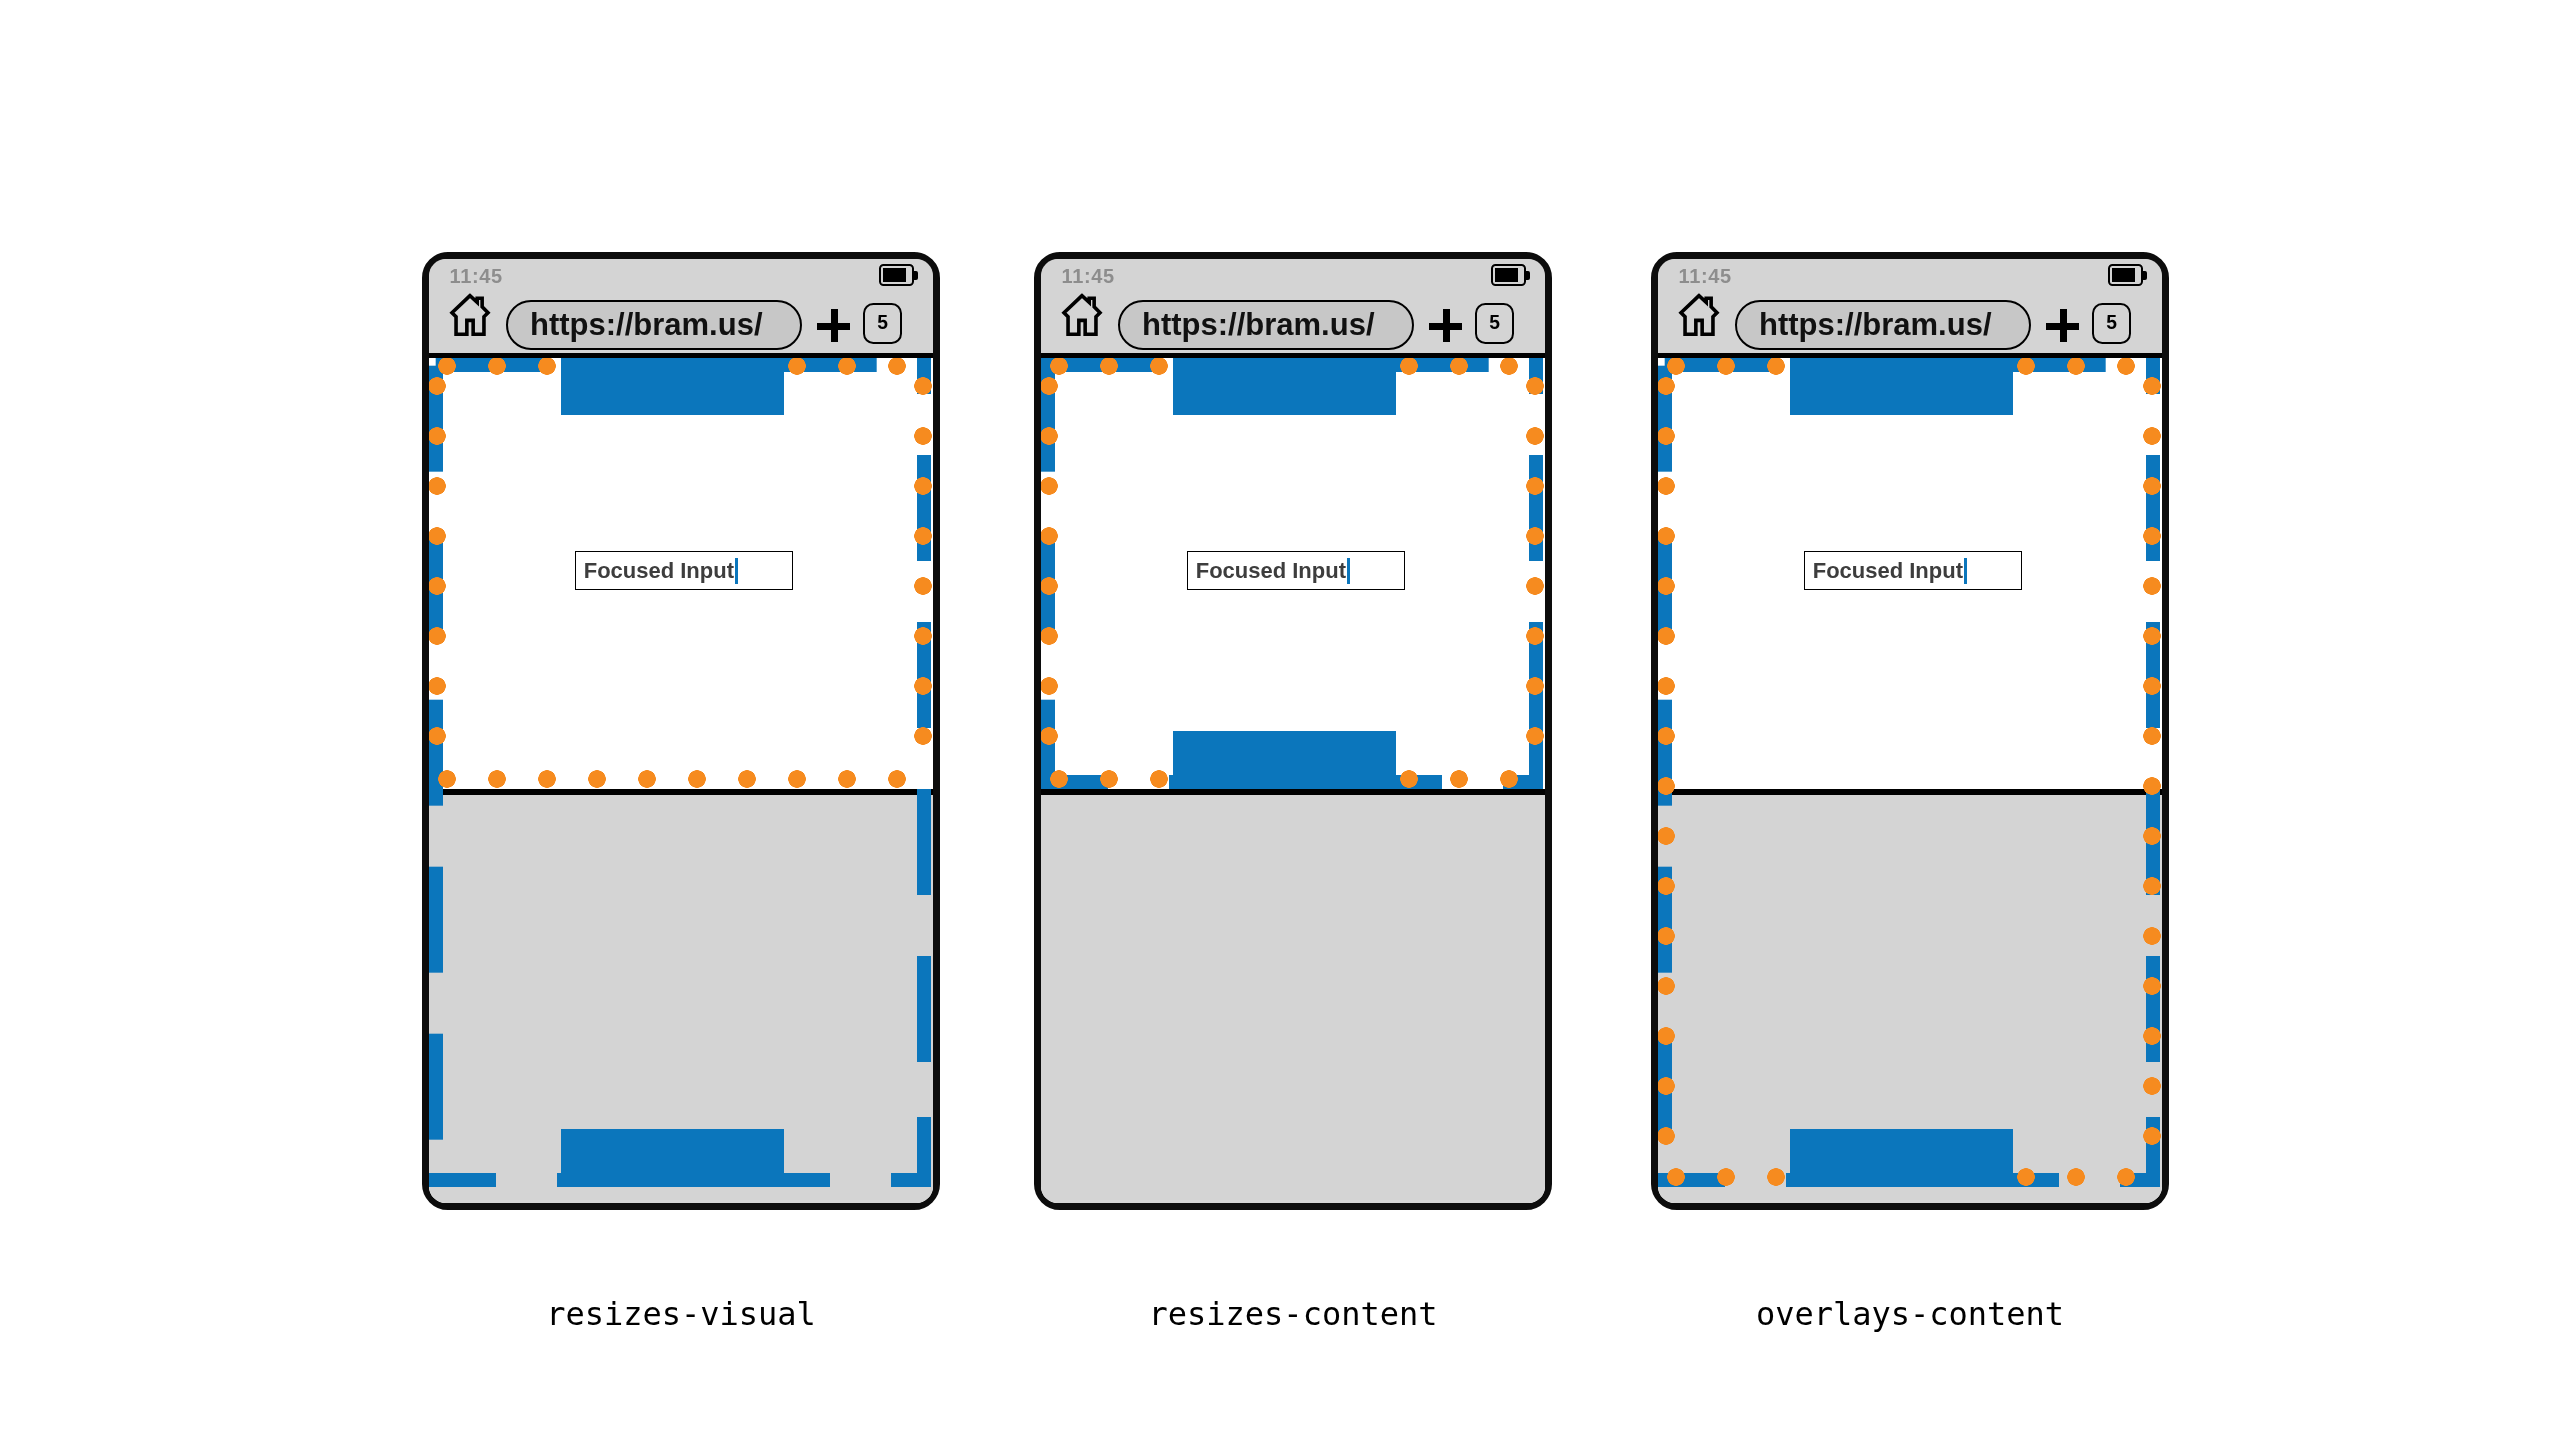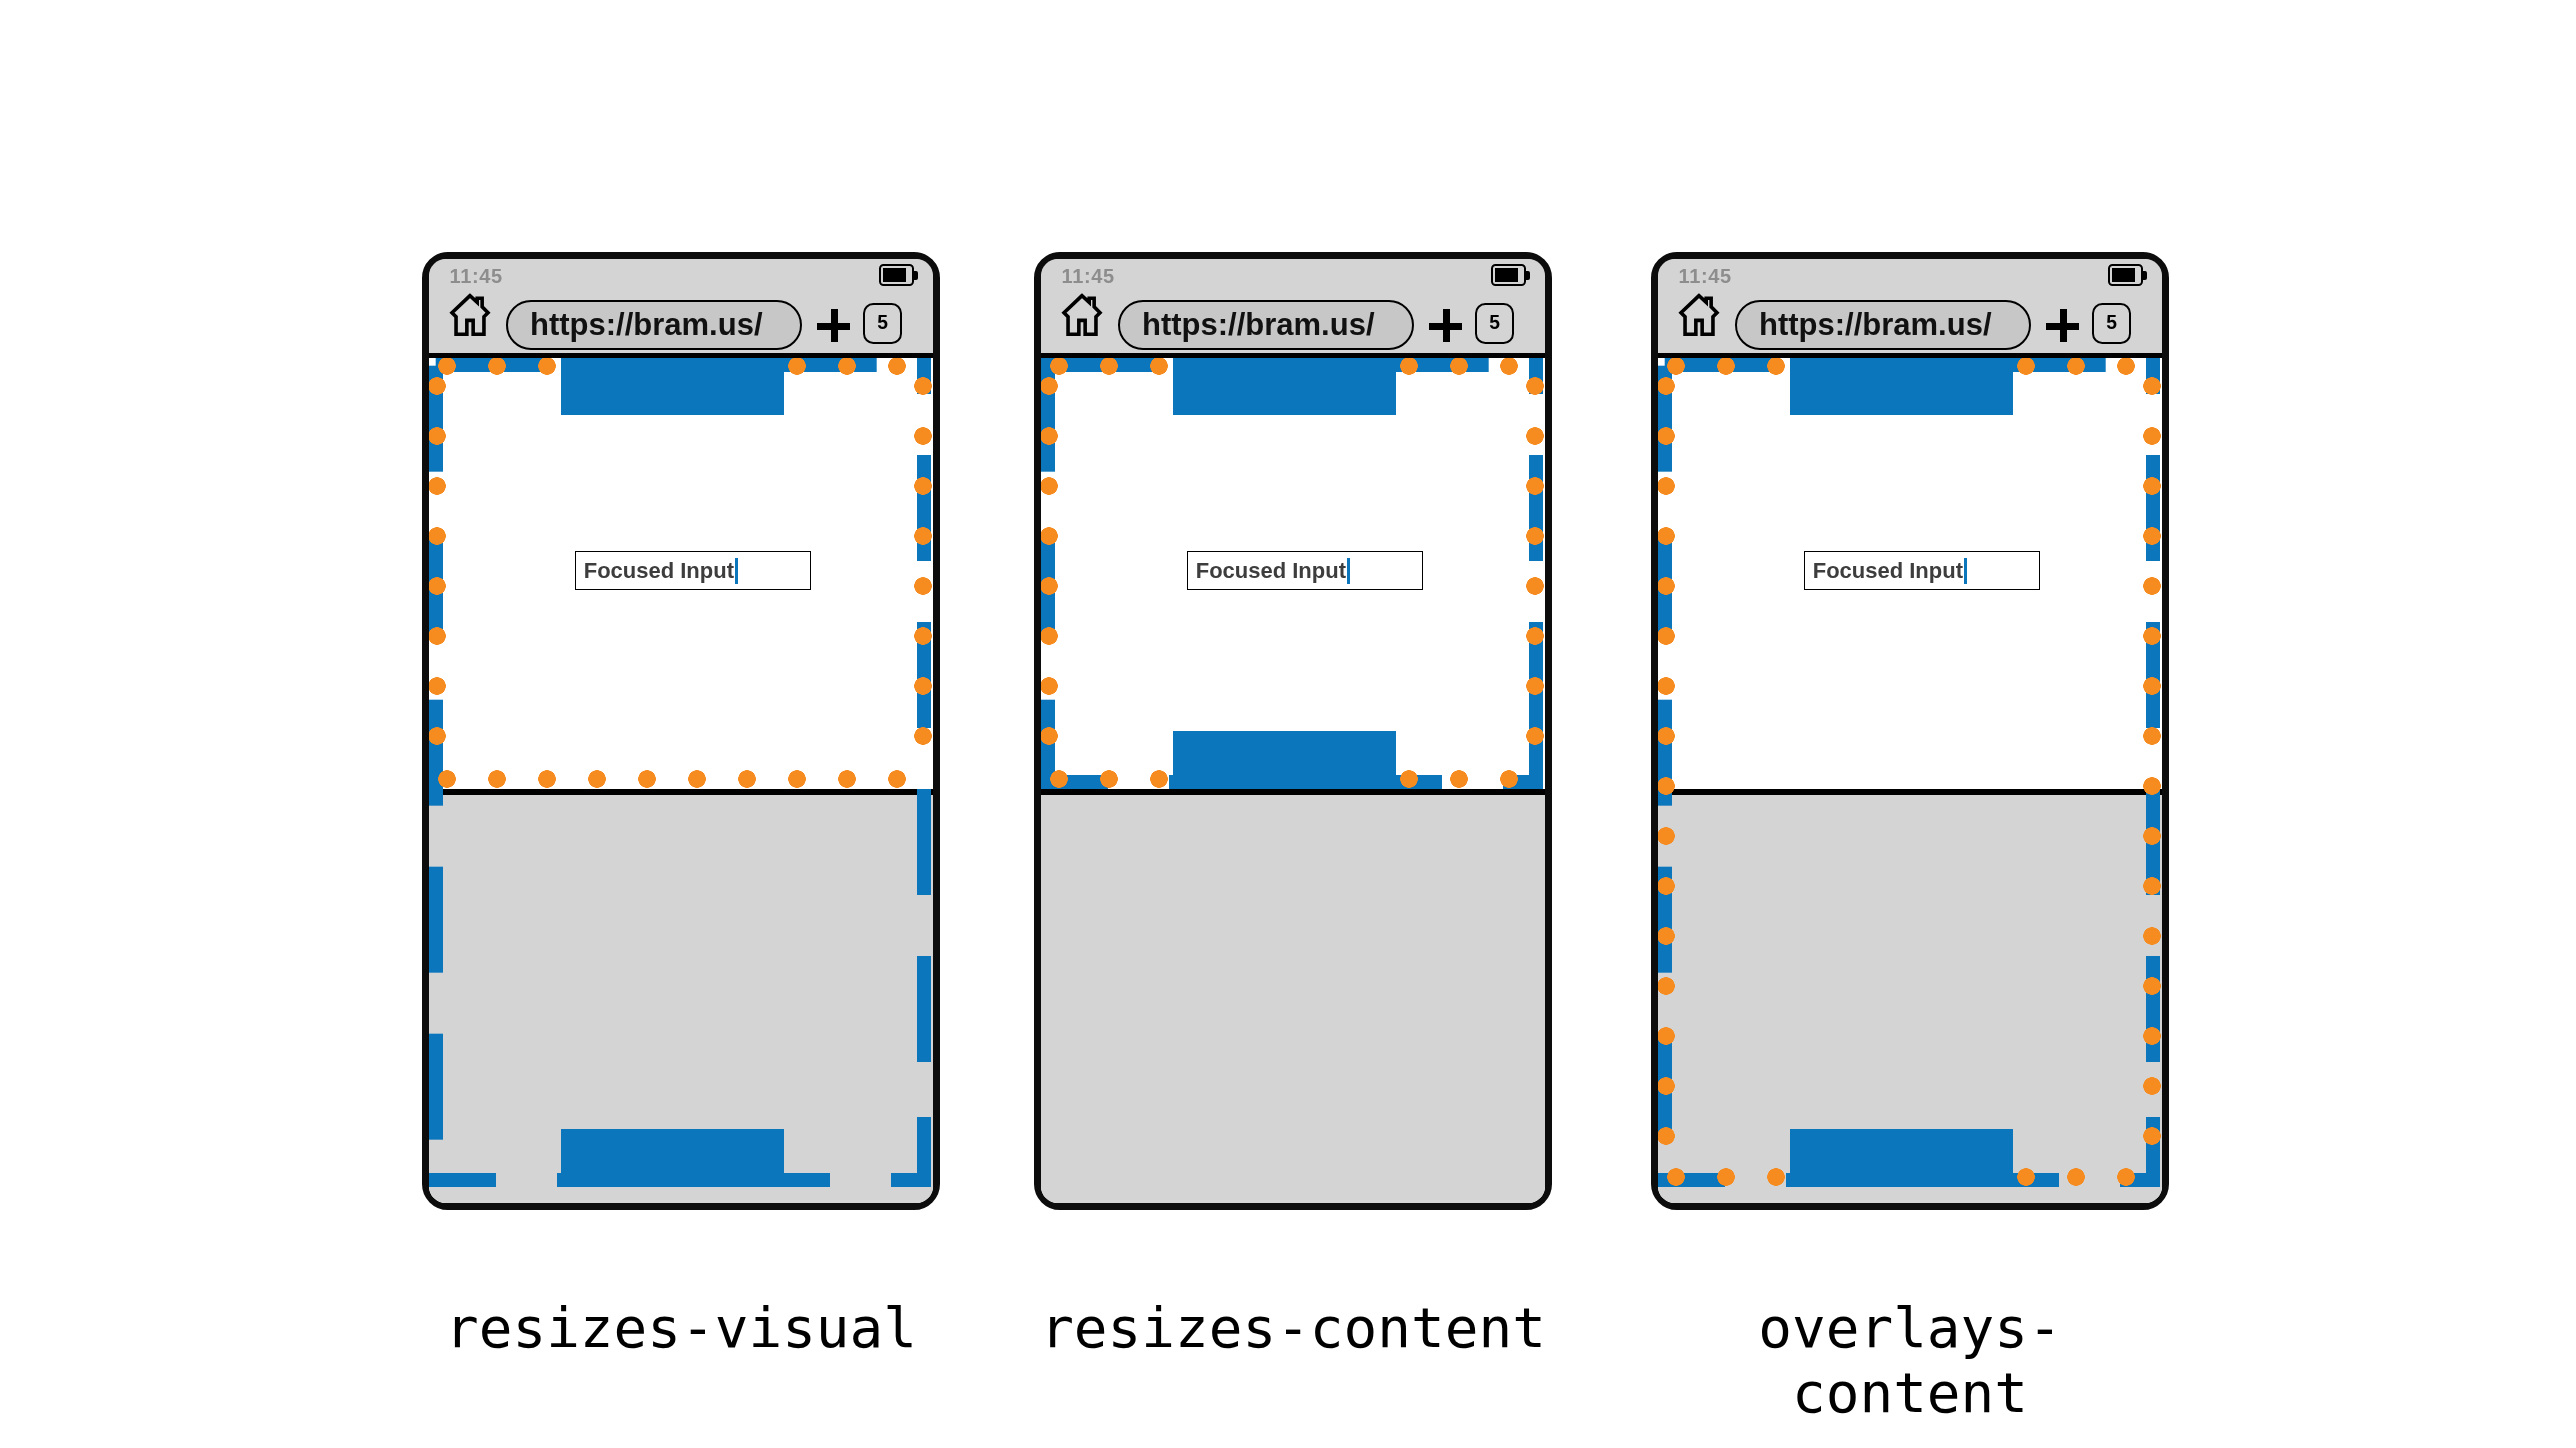--- a/index.html
+++ b/index.html
@@ -76,28 +76,28 @@
 
   
   .phone--resizes-visual  .layout-vp{height:829px;}
   .phone--resizes-visual  .visual-vp{height:431px;}
   .phone--resizes-content .layout-vp{height:431px;}
   .phone--resizes-content .visual-vp{height:431px;}
   .phone--overlays-content .layout-vp{height:829px;}
   .phone--overlays-content .visual-vp{height:829px;}
 
   
-  .input-box{position:absolute;left:146px;top:193px;width:236px;height:39px;background:#fff;
+  .input-box{position:absolute;left:146px;top:193px;width:218px;height:39px;background:#fff;
              border:1.9px solid #000;display:flex;align-items:center;padding-left:7.7px;z-index:4;
              font-size:22px;color:#3d3d3d;}
   .caret{display:inline-block;width:2.6px;height:26px;background:var(--blue);margin-left:1.3px;}
 
   
   .caption{position:absolute;top:1295px;width:518px;text-align:center;
-           font-family:"DejaVu Sans Mono",monospace;font-size:56px;color:#000;letter-spacing:0;}
+           font-family:"DejaVu Sans Mono",monospace;font-size:32px;color:#000;letter-spacing:0;}
 
   
   .p1{left:422px;} .p2{left:1034px;} .p3{left:1651px;}
   .c1{left:422px;} .c2{left:1034px;} .c3{left:1651px;}
 
   svg.home-glyph{width:100%;height:100%;}
 </style>
 </head>
 <body>
 

